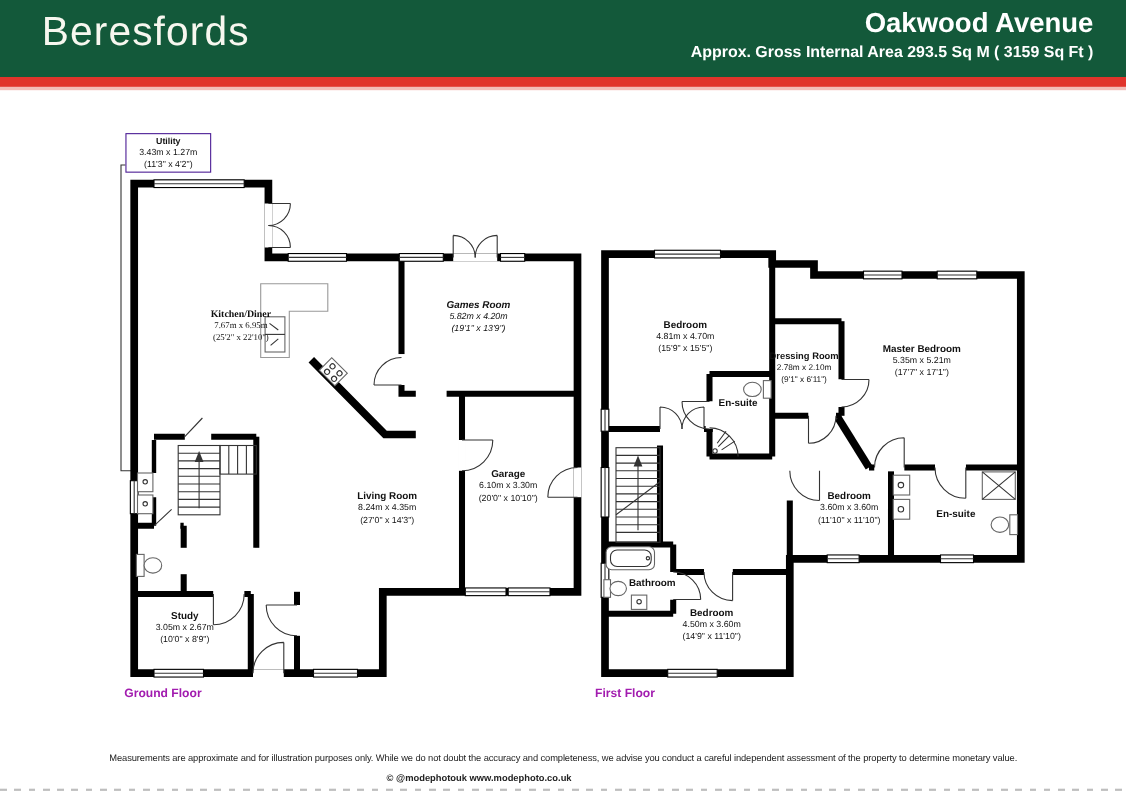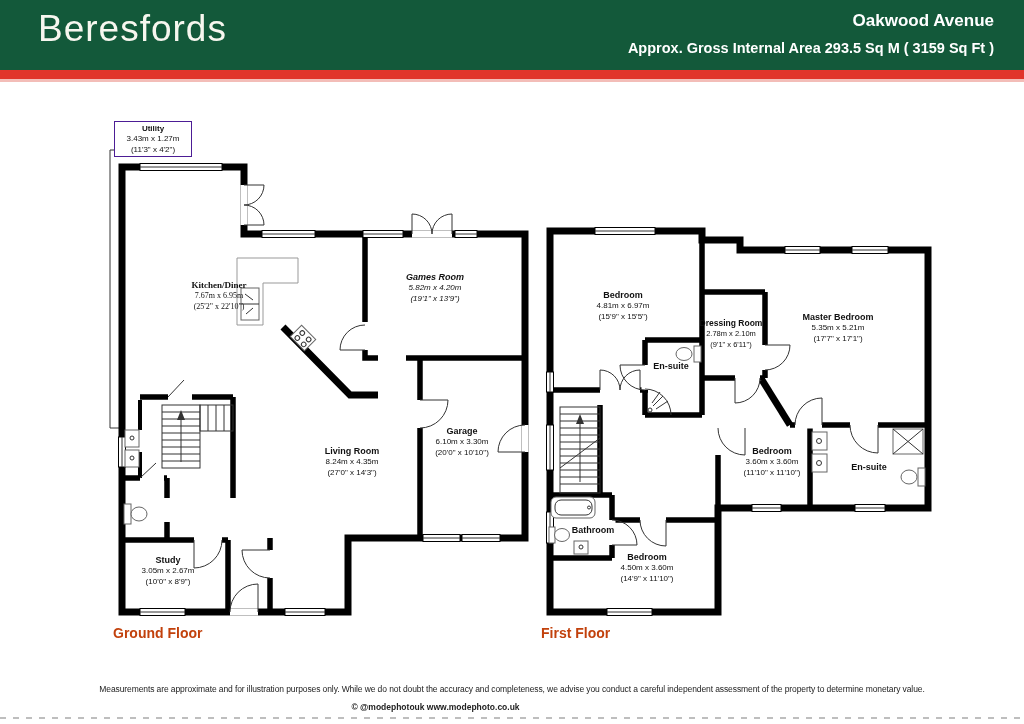--- a/index.html
+++ b/index.html
@@ -3,33 +3,33 @@
 <meta charset="utf-8">
 <style>
   html,body{margin:0;padding:0;}
   body{width:1024px;height:724px;position:relative;background:#fff;overflow:hidden;
        font-family:"Liberation Sans",sans-serif;}
   
   .header{position:absolute;left:0;top:0;width:1024px;height:70px;background:#13593A;}
   .brand{position:absolute;left:38px;top:8px;font-family:Liberation Sans, sans-serif;
          font-size:37px;color:#F7F7EF;letter-spacing:1px;}
   .hdr-right{position:absolute;right:30px;top:6px;text-align:right;color:#FFFFFF;}
-  .hdr-title{font-size:17px;font-weight:bold;line-height:30px;}
+  .hdr-title{font-size:25px;font-weight:bold;line-height:30px;}
   .hdr-sub{font-size:14.5px;font-weight:bold;margin-top:4px;}
   .stripe-red{position:absolute;left:0;top:70px;width:1024px;height:9px;background:#E1342B;}
   .stripe-pink{position:absolute;left:0;top:79px;width:1024px;height:3px;background:#F3BDB8;}
   
   .plan{position:absolute;left:0;top:82px;width:1024px;height:600px;}
   .plansvg{position:absolute;}
   .room-label{position:absolute;text-align:center;color:#111;}
   .room-name{display:block;font-weight:bold;font-size:9px;line-height:11px;}
   .dim{display:block;font-size:8px;line-height:10.5px;}
   .leftalign{text-align:center;font-family:Liberation Serif, serif;}
   .boxed{border:1px solid #4c1d95;background:#fff;padding:1px 3px;}
-  .floor-title{position:absolute;font-weight:bold;font-size:14px;color:#c2410c;}
+  .floor-title{position:absolute;font-weight:bold;font-size:11px;color:#a21caf;}
   
   .footer-line1{position:absolute;left:0;top:684px;width:1024px;text-align:center;
                 font-size:8.5px;letter-spacing:-0.1px;color:#222;}
   .footer-line2{position:absolute;left:0;top:702px;width:871px;text-align:center;
                 font-size:8.5px;font-weight:bold;color:#222;}
   .dash-row{position:absolute;left:0;top:717px;width:1024px;height:2px;
             background:repeating-linear-gradient(90deg,#BEBEBE 0 6px,transparent 6px 13px);}
   svg .wall{stroke:#000;fill:none;}
   svg .thin{stroke:#333;stroke-width:1;fill:none;}
   svg .fix{stroke:#666;stroke-width:1;fill:#fff;}
@@ -379,21 +379,21 @@
 </div>
 <div class="room-label" style="left:108px;top:473px;width:120px;">
   <span class="room-name">Study</span>
   <span class="dim">3.05m x 2.67m</span>
   <span class="dim">(10'0" x 8'9")</span>
 </div>
 <div class="floor-title" style="left:113px;top:543px;">Ground Floor</div>
 
 <div class="room-label" style="left:563px;top:208px;width:120px;">
   <span class="room-name">Bedroom</span>
-  <span class="dim">4.81m x 6.97m</span>
+  <span class="dim">4.81m x 4.70m</span>
   <span class="dim">(15'9" x 15'5")</span>
 </div>
 <div class="room-label" style="left:678px;top:236px;width:106px;">
   <span class="room-name" style="font-size:8.5px;">Dressing Room</span>
   <span class="dim" style="font-size:7.5px;">2.78m x 2.10m</span>
   <span class="dim" style="font-size:7.5px;">(9'1" x 6'11")</span>
 </div>
 <div class="room-label" style="left:631px;top:279px;width:80px;">
   <span class="room-name">En-suite</span>
 </div>

